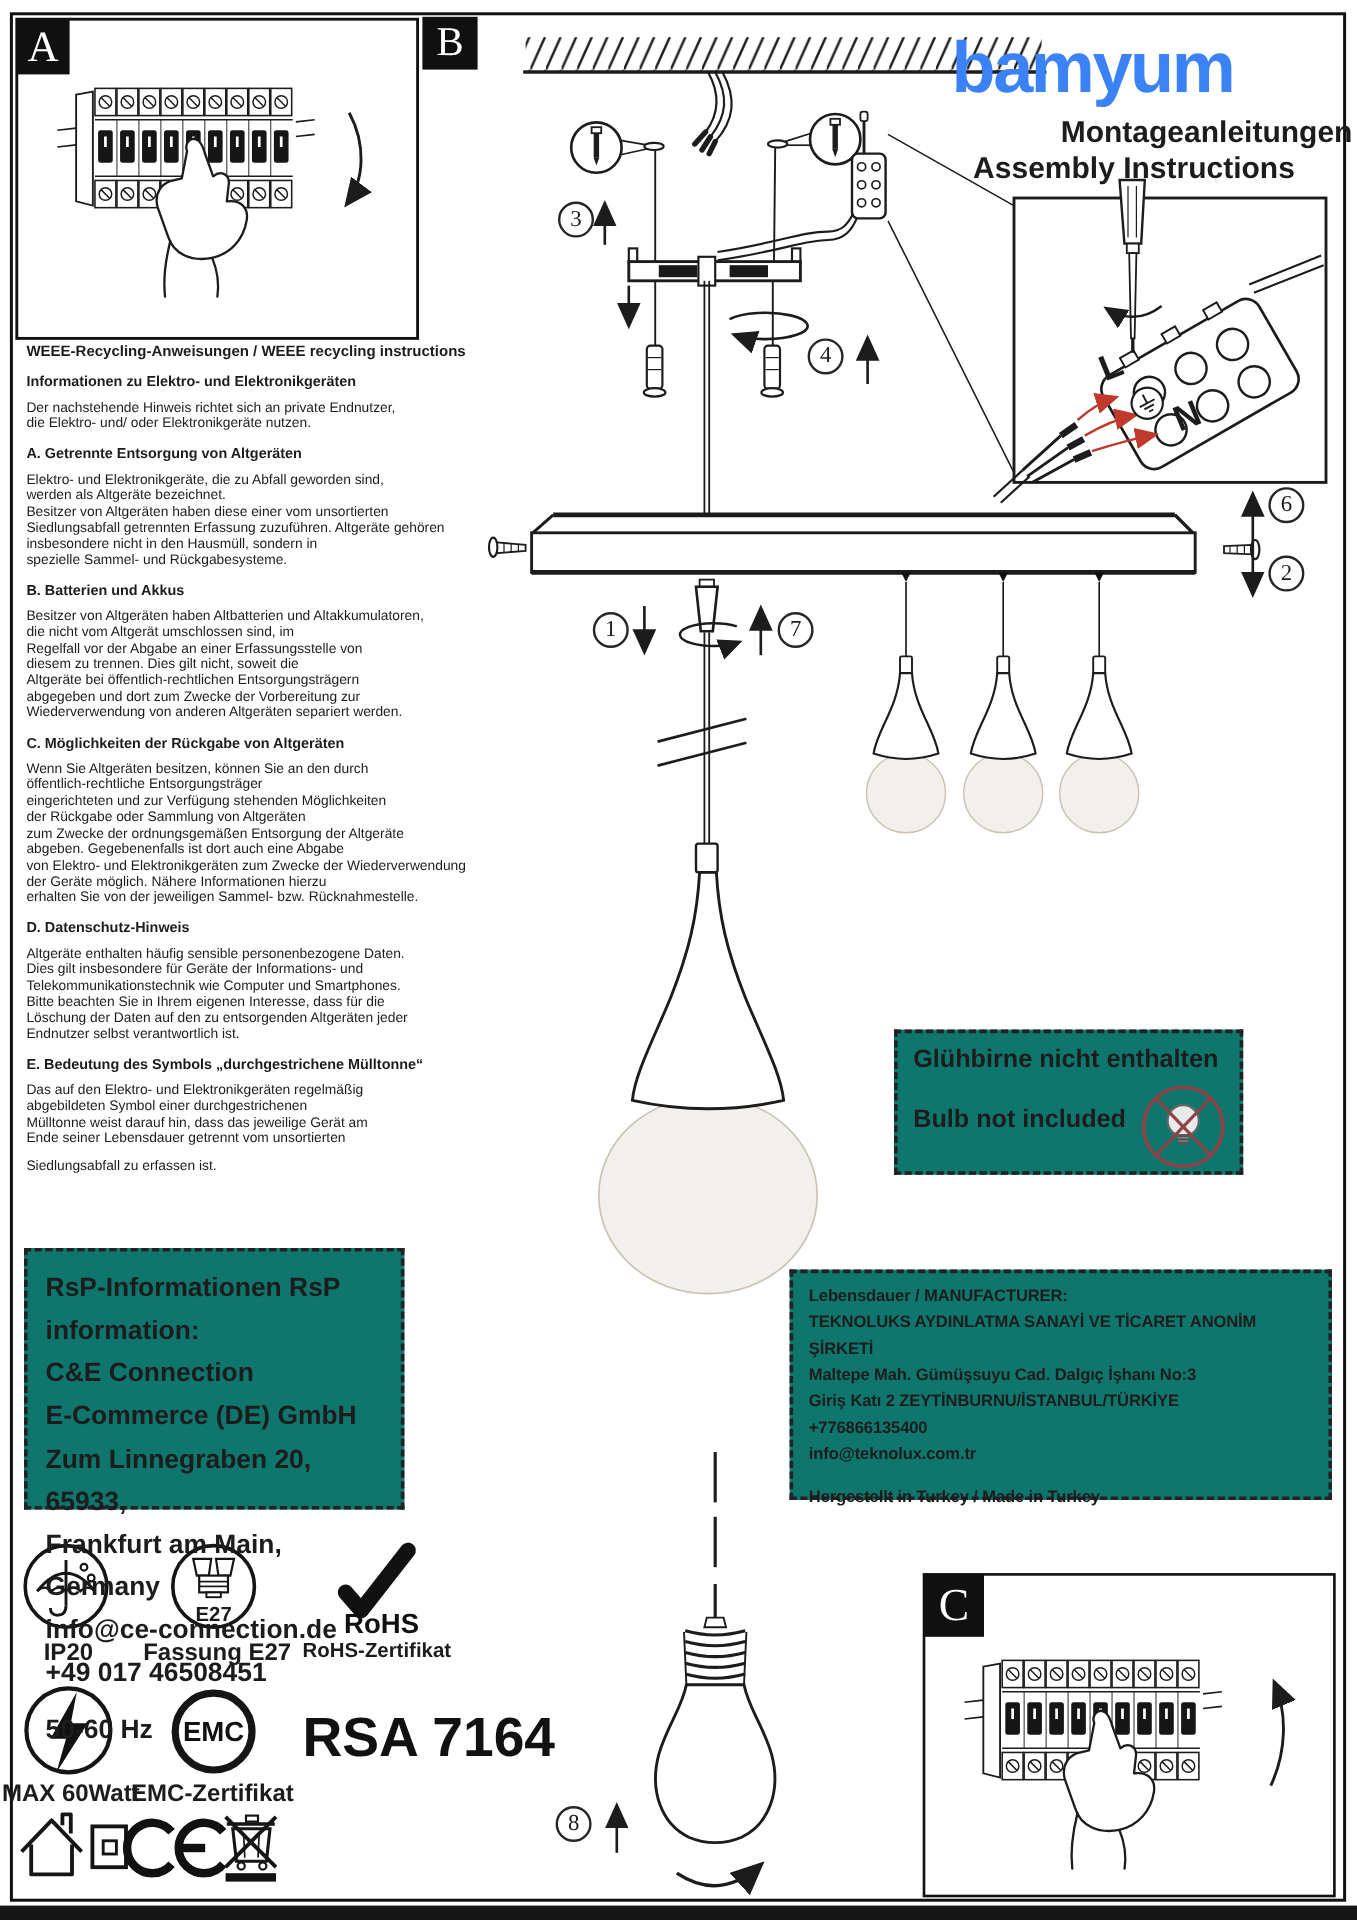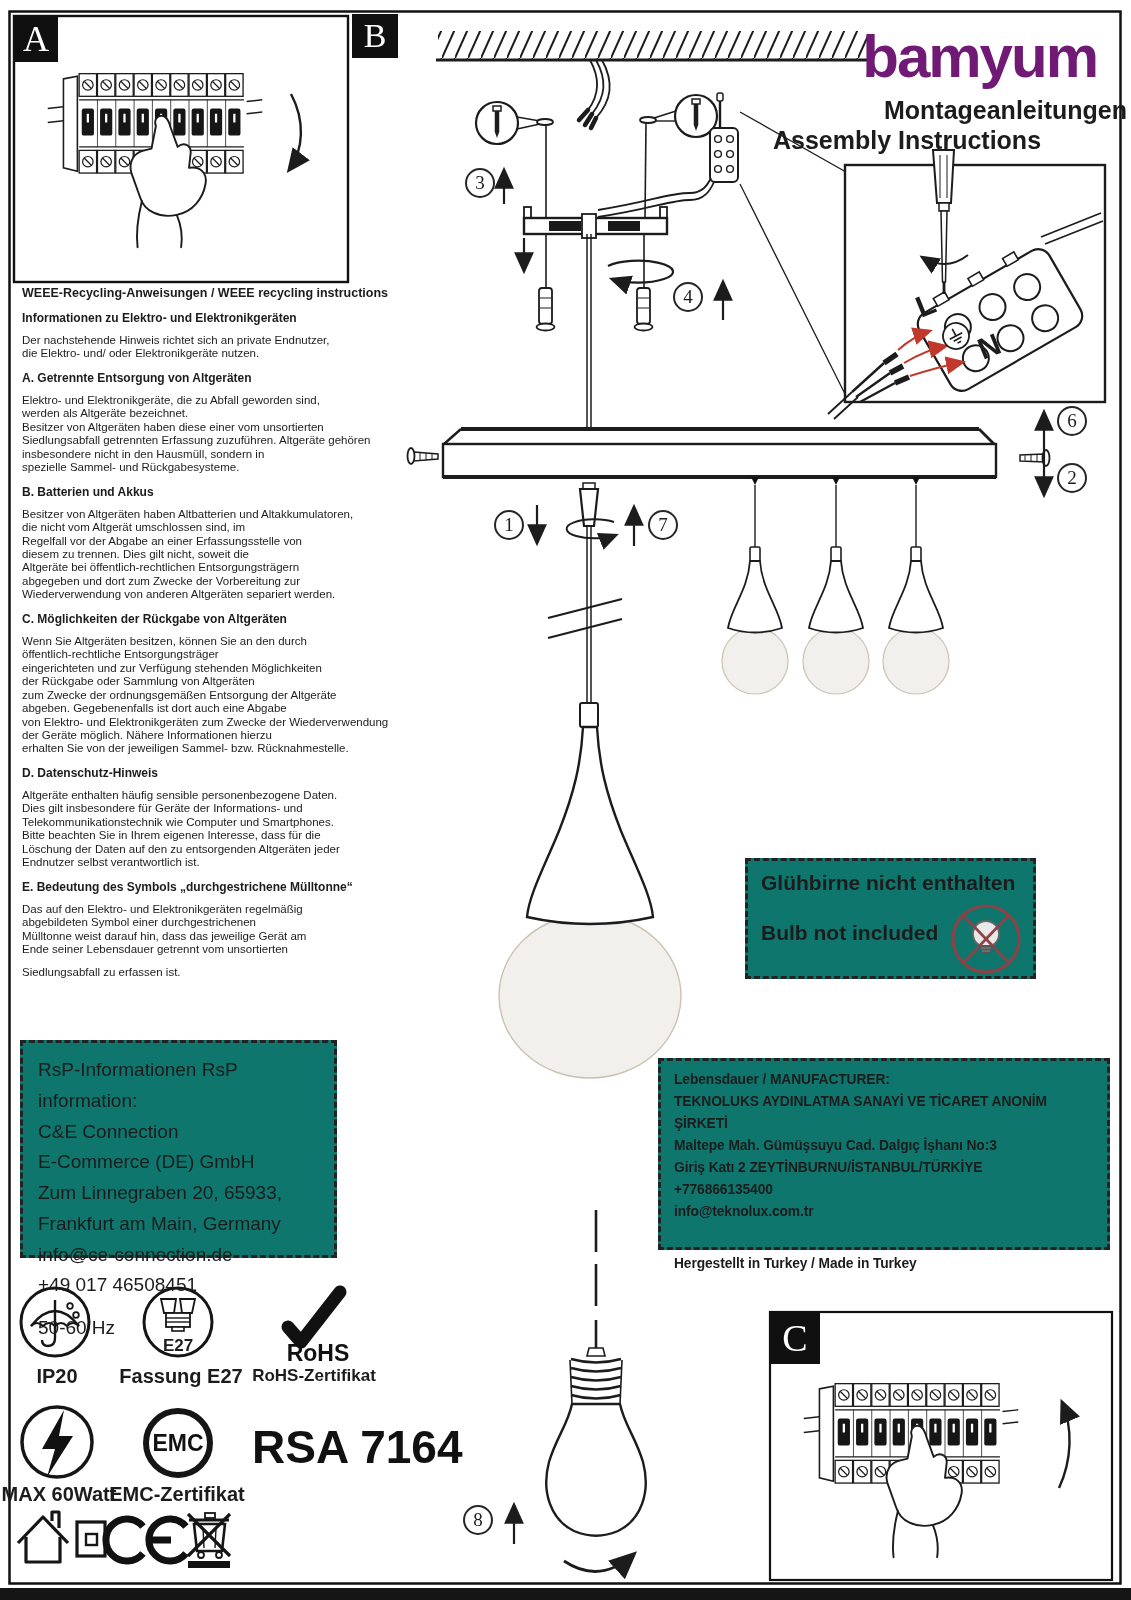--- a/index.html
+++ b/index.html
@@ -6,37 +6,37 @@
   body{width:1131px;height:1600px;position:relative;overflow:hidden;
        font-family:"Liberation Sans",sans-serif;color:#1c1c1c}
   #art{position:absolute;left:0;top:0;z-index:1}
   .layer{position:absolute;z-index:2}
   .panel-label{position:absolute;z-index:3;background:#101010;color:#fff;
        font-family:"Liberation Serif",serif;display:flex;align-items:center;justify-content:center;
        font-weight:400}
   .step-badge{position:absolute;z-index:3;width:26px;height:26px;border:2px solid #262626;
        border-radius:50%;text-align:center;font-family:"Liberation Serif",serif;
        font-size:19px;line-height:25px;background:#fff}
-  .brand{position:absolute;left:793px;top:22px;width:304px;text-align:right;
-       font-size:60px;font-weight:bold;letter-spacing:-2px;color:#701a75;z-index:2}
+  .brand{position:absolute;left:793px;top:22px;width:304px;text-align:left;
+       font-size:60px;font-weight:bold;letter-spacing:-2px;color:#3b82f6;z-index:2}
   .sub1{position:absolute;left:823px;top:96px;width:304px;text-align:right;
        font-size:25px;font-weight:bold;z-index:2}
-  .sub2{position:absolute;left:755px;top:126px;width:304px;text-align:center;
+  .sub2{position:absolute;left:793px;top:126px;width:304px;text-align:center;
        font-size:25px;font-weight:bold;z-index:2}
   .weee{position:absolute;left:22px;top:286px;width:412px;z-index:2}
   .weee .t{font-size:12.5px;font-weight:bold;margin:0 0 11px}
   .weee h4{font-size:12px;font-weight:bold;margin:0 0 9px}
   .weee p{font-size:11.5px;line-height:1.17;margin:0 0 10px;white-space:pre-line}
   .dash-box{position:absolute;border:3px dashed #222;box-sizing:border-box;background:#0f766e;z-index:2}
   .rsp-box{left:20px;top:1040px;width:317px;height:218px;padding:12px 15px;
-       font-size:19px;font-weight:normal;line-height:1.62}
+       font-size:22px;font-weight:bold;line-height:1.62}
   .rsp-box .freq{margin-top:12px}
   .mfr-box{left:658px;top:1058px;width:452px;height:192px;padding:8px 13px;
        font-size:13.8px;font-weight:bold;line-height:1.6;letter-spacing:-0.1px}
-  .mfr-box .made{margin-top:30px}
+  .mfr-box .made{margin-top:14px}
   .bulb-box{left:745px;top:858px;width:291px;height:121px;padding:10px 13px;
        font-size:21px;font-weight:bold}
   .bulb-box .l2{margin-top:26px}
   .bulb-box svg{position:absolute;left:200px;top:40px}
 </style>
 </head>
 <body>
 
 <svg id="art" width="1131" height="1600" viewBox="0 0 1131 1600">
   <defs>

